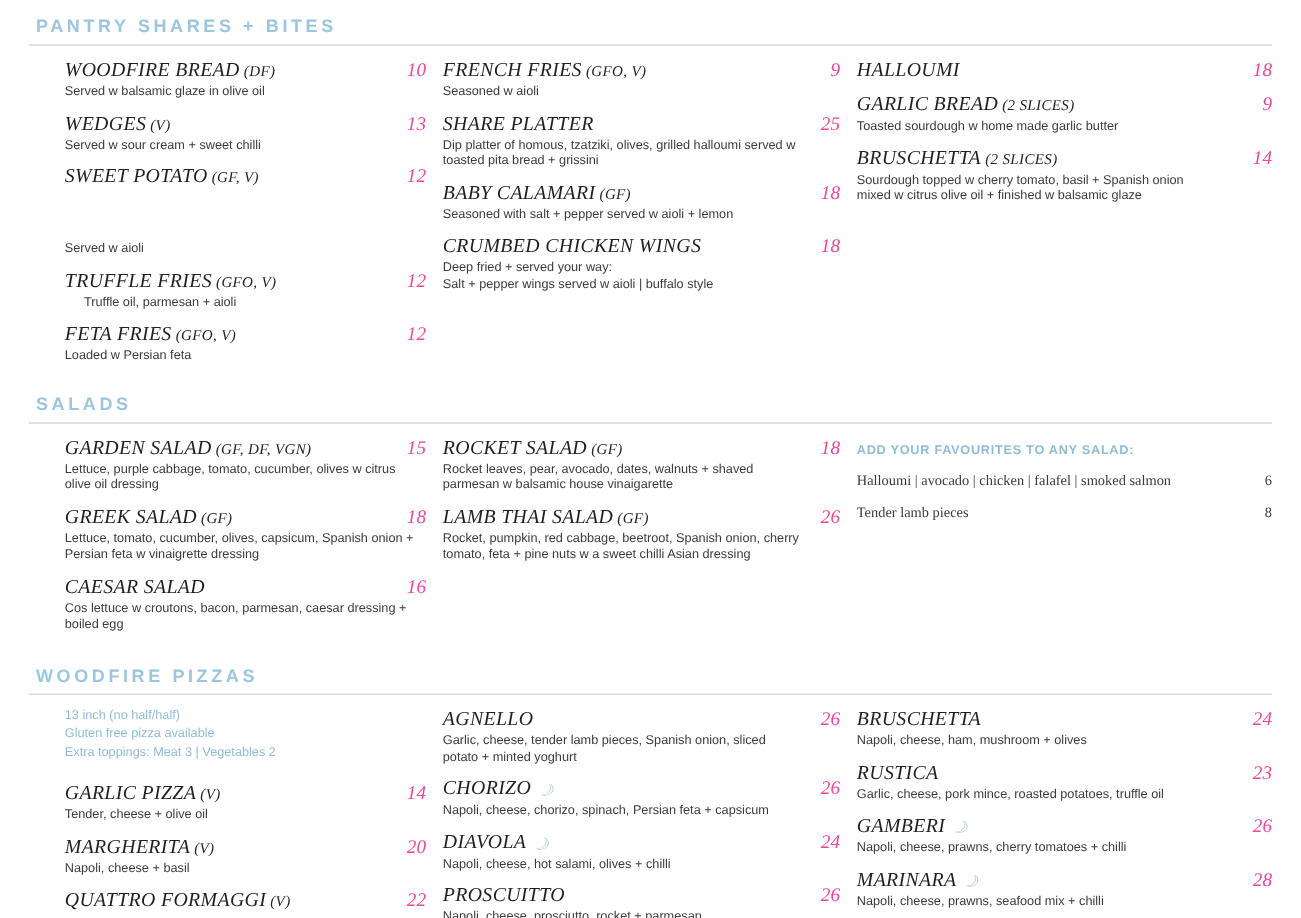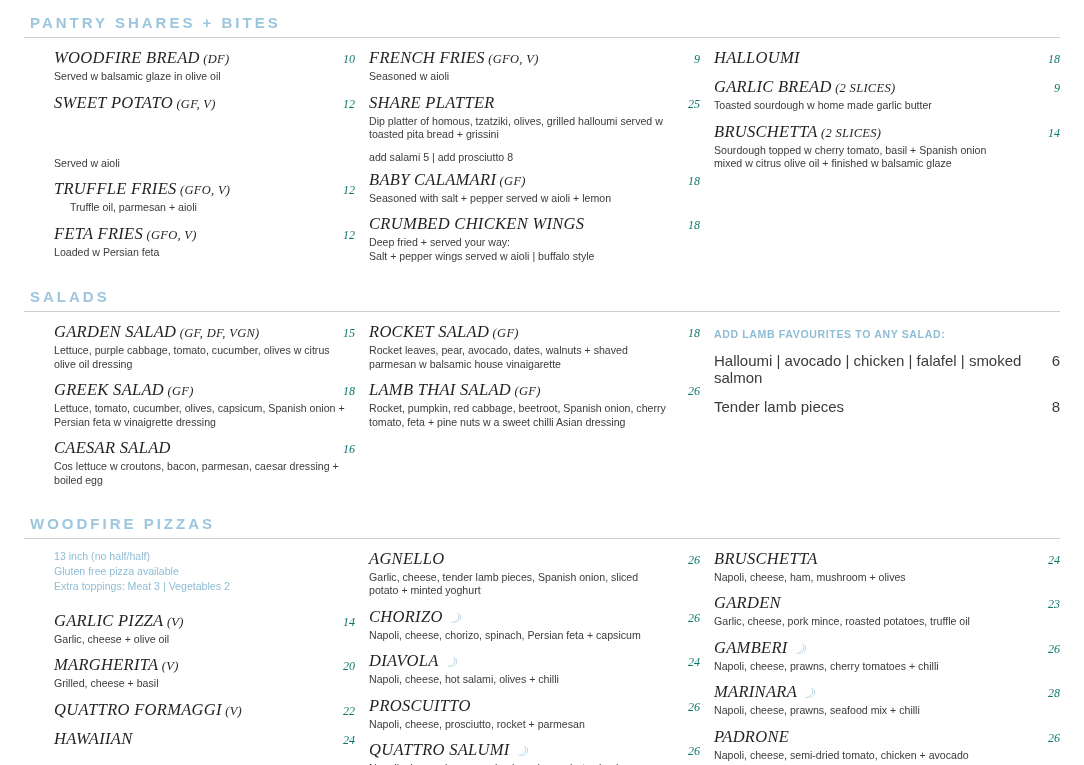--- a/index.html
+++ b/index.html
@@ -41,22 +41,22 @@
     font-style:italic;
     font-size:16.5px;
     letter-spacing:.3px;
     color:#231f20;
     white-space:nowrap;
   }
   .item-name .qual{font-size:12.5px;font-style:italic;}
   .price{
     font-family:"Liberation Serif", serif;
     font-style:italic;
-    font-size:12px;
-    color:#0f766e;
+    font-size:16px;
+    color:#ec4899;
     padding-left:10px;
     white-space:nowrap;
   }
   .desc{
     font-size:10.6px;
     line-height:1.28;
     color:#3b3b3b;
     margin-top:2px;
     max-width:300px;
   }
@@ -69,21 +69,21 @@
   
   .indent{padding-left:30px;}
 
   
   .addon-title{
     font-size:10.6px;font-weight:bold;color:#8fbdd6;letter-spacing:.6px;
     margin:6px 0 12px 0;
   }
   .addon-row{
     display:flex;justify-content:space-between;align-items:baseline;
-    font-size:15px;color:#3b3b3b;margin-bottom:12px;
+    font-size:12px;color:#3b3b3b;margin-bottom:12px;font-family:Liberation Serif, serif;
   }
 
   
   .pizza-note{
     font-size:10.6px;font-weight:normal;color:#8fbdd6;line-height:1.45;
     margin:0 0 16px 0;
   }
 
   
   .moon{
@@ -111,20 +111,27 @@
       <div class="col c1 indent" id="pantry-c1">
           <div class="item">
             <div class="item-head">
               <div class="item-name">WOODFIRE BREAD<span class="qual"> (DF)</span></div>
               <div class="price">10</div>
             </div>
             <div class="desc" style="white-space: pre-line;">Served w balsamic glaze in olive oil</div>
           </div>
           <div class="item">
             <div class="item-head">
+              <div class="item-name">WEDGES<span class="qual"> (V)</span></div>
+              <div class="price">13</div>
+            </div>
+            <div class="desc" style="white-space: pre-line;">Served w sour cream + sweet chilli</div>
+          </div>
+          <div class="item">
+            <div class="item-head">
               <div class="item-name">SWEET POTATO<span class="qual"> (GF, V)</span></div>
               <div class="price">12</div>
             </div>
             <div class="desc" style="white-space: pre-line; margin-top: 44px;">Served w aioli</div>
           </div>
           <div class="item">
             <div class="item-head">
               <div class="item-name">TRUFFLE FRIES<span class="qual"> (GFO, V)</span></div>
               <div class="price">12</div>
             </div>
@@ -146,21 +153,20 @@
             </div>
             <div class="desc" style="white-space: pre-line;">Seasoned w aioli</div>
           </div>
           <div class="item">
             <div class="item-head">
               <div class="item-name">SHARE PLATTER</div>
               <div class="price">25</div>
             </div>
             <div class="desc" style="white-space: pre-line;">Dip platter of homous, tzatziki, olives, grilled halloumi served w toasted pita bread + grissini</div>
           </div>
-          <div class="sub-line">add salami  5   |   add prosciutto  8</div>
           <div class="item">
             <div class="item-head">
               <div class="item-name">BABY CALAMARI<span class="qual"> (GF)</span></div>
               <div class="price">18</div>
             </div>
             <div class="desc" style="white-space: pre-line;">Seasoned with salt + pepper served w aioli + lemon</div>
           </div>
           <div class="item">
             <div class="item-head">
               <div class="item-name">CRUMBED CHICKEN WINGS</div>
@@ -233,21 +239,21 @@
           </div>
           <div class="item">
             <div class="item-head">
               <div class="item-name">LAMB THAI SALAD<span class="qual"> (GF)</span></div>
               <div class="price">26</div>
             </div>
             <div class="desc" style="white-space: pre-line;">Rocket, pumpkin, red cabbage, beetroot, Spanish onion, cherry tomato, feta + pine nuts w a sweet chilli Asian dressing</div>
           </div>
         </div>
       <div class="col c3">
-        <div class="addon-title">ADD LAMB FAVOURITES TO ANY SALAD:</div>
+        <div class="addon-title">ADD YOUR FAVOURITES TO ANY SALAD:</div>
         <div id="salads-addons-list">
             <div class="addon-row">
               <span>Halloumi | avocado | chicken | falafel | smoked salmon</span>
               <span>6</span>
             </div>
             <div class="addon-row">
               <span>Tender lamb pieces</span>
               <span>8</span>
             </div>
           </div>
@@ -262,28 +268,28 @@
       <div class="col c1 indent">
         <div class="pizza-note" id="pizza-note" style="white-space: pre-line;">13 inch (no half/half)
 Gluten free pizza available
 Extra toppings: Meat  3  |  Vegetables  2</div>
         <div id="pizza-c1">
             <div class="item">
               <div class="item-head">
                 <div class="item-name">GARLIC PIZZA<span class="qual"> (V)</span></div>
                 <div class="price">14</div>
               </div>
-              <div class="desc" style="white-space: pre-line;">Garlic, cheese + olive oil</div>
+              <div class="desc" style="white-space: pre-line;">Tender, cheese + olive oil</div>
             </div>
             <div class="item">
               <div class="item-head">
                 <div class="item-name">MARGHERITA<span class="qual"> (V)</span></div>
                 <div class="price">20</div>
               </div>
-              <div class="desc" style="white-space: pre-line;">Grilled, cheese + basil</div>
+              <div class="desc" style="white-space: pre-line;">Napoli, cheese + basil</div>
             </div>
             <div class="item">
               <div class="item-head">
                 <div class="item-name">QUATTRO FORMAGGI<span class="qual"> (V)</span></div>
                 <div class="price">22</div>
               </div>
             </div>
             <div class="item">
               <div class="item-head">
                 <div class="item-name">HAWAIIAN</div>
@@ -332,21 +338,21 @@
       <div class="col c3" id="pizza-c3">
           <div class="item">
             <div class="item-head">
               <div class="item-name">BRUSCHETTA</div>
               <div class="price">24</div>
             </div>
             <div class="desc" style="white-space: pre-line;">Napoli, cheese, ham, mushroom + olives</div>
           </div>
           <div class="item">
             <div class="item-head">
-              <div class="item-name">GARDEN</div>
+              <div class="item-name">RUSTICA</div>
               <div class="price">23</div>
             </div>
             <div class="desc" style="white-space: pre-line;">Garlic, cheese, pork mince, roasted potatoes, truffle oil</div>
           </div>
           <div class="item">
             <div class="item-head">
               <div class="item-name">GAMBERI<span class="moon">☽</span></div>
               <div class="price">26</div>
             </div>
             <div class="desc" style="white-space: pre-line;">Napoli, cheese, prawns, cherry tomatoes + chilli</div>

